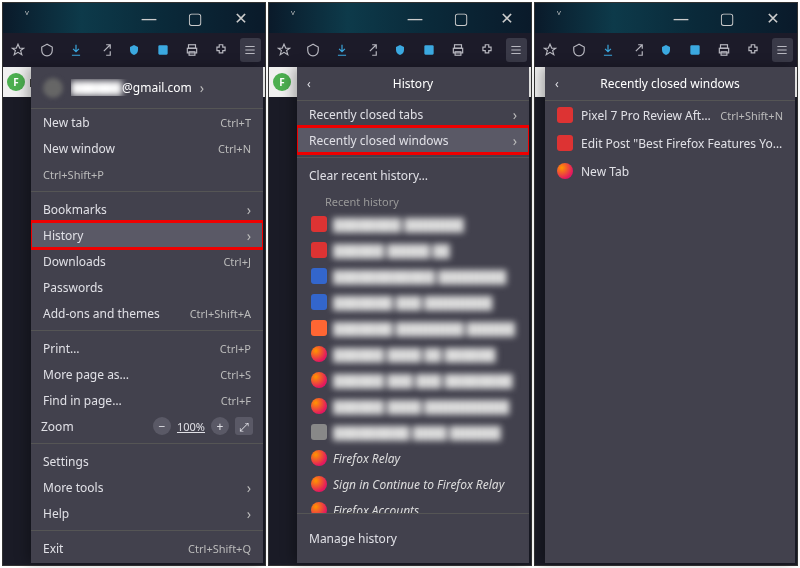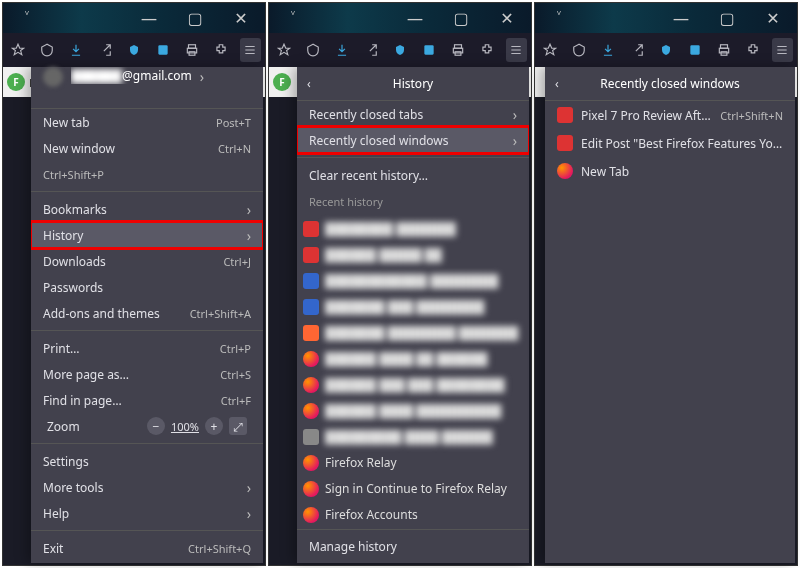--- a/index.html
+++ b/index.html
@@ -10,50 +10,50 @@
 .toolbar { height:34px; background:#1c1b29; display:flex; align-items:center; gap:8px; padding:0 4px; }
 .ticon { width:24px; height:24px; display:flex; align-items:center; justify-content:center; color:#b8b8c0; cursor:pointer; border-radius:3px; }
 .hamburger { margin-left:auto; background:#3a3a48; }
 .tabstrip { height:30px; background:#f0f0f0; display:flex; align-items:center; padding:0 4px; gap:4px; }
 .tabbadge { width:18px; height:18px; border-radius:50%; background:#4caf50; display:flex; align-items:center; justify-content:center; color:#fff; font-size:10px; font-weight:bold; }
 .reloaddot { width:18px; height:18px; border-radius:50%; background:#888; margin-left:2px; }
 .menu { position:absolute; top:64px; left:28px; right:2px; bottom:2px; background:#42414d; color:#e0e0e6; font-size:12px; display:flex; flex-direction:column; box-shadow:-4px 0 12px rgba(0,0,0,.3); }
 .menu-header { height:34px; display:flex; align-items:center; justify-content:center; position:relative; border-bottom:1px solid #555; }
 .menu-header .back { position:absolute; left:10px; top:8px; cursor:pointer; color:#e0e0e6; }
 .menu-title { color:#fff; font-size:12px; }
-.account-row { height:42px; display:flex; align-items:flex-start; padding:0 12px; gap:8px; border-bottom:1px solid #555; cursor:pointer; }
+.account-row { height:42px; display:flex; align-items:center; padding:0 12px; gap:8px; border-bottom:1px solid #555; cursor:pointer; }
 .account-row .avatar { width:20px; height:20px; border-radius:50%; background:#666; filter:blur(2px); }
 .email { color:#fff; overflow:hidden; text-overflow:ellipsis; white-space:nowrap; }
 .email .blur { filter:blur(3px); }
 .menu-body { flex:1; overflow-y:auto; scrollbar-width:thin; scrollbar-color:#666 #42414d; }
 .menu-body::-webkit-scrollbar { width:6px; }
 .menu-body::-webkit-scrollbar-thumb { background:#666; }
 .item { height:26px; display:flex; align-items:center; padding:0 12px; gap:8px; cursor:pointer; }
 .item.active { background:#5a5966; }
 .item .label { flex:1; white-space:nowrap; overflow:hidden; text-overflow:ellipsis; }
 .item .shortcut { color:#bbb; font-size:11px; }
 .chev { color:#bbb; font-size:14px; }
 .sep { height:1px; background:#555; margin:4px 0; }
 .redbox { outline:3px solid #e00; outline-offset:-1px; }
-.zoomrow { height:26px; display:flex; align-items:center; padding:0 16px; gap:6px; }
+.zoomrow { height:26px; display:flex; align-items:center; padding:0 10px; gap:6px; }
 .zoomrow .zlabel { flex:1; }
 .zbtn { width:18px; height:18px; border-radius:50%; background:#5a5966; display:flex; align-items:center; justify-content:center; font-size:12px; cursor:pointer; }
 .zsq { border-radius:3px; }
 .zval { font-size:11px;text-decoration:underline; }
-.section-label { padding:6px 12px 2px; color:#999; font-size:11px; }
-.hist-item { height:26px; display:flex; align-items:flex-end; padding:0 6px; gap:6px; cursor:pointer; }
+.section-label { padding:6px 28px 2px; color:#999; font-size:11px; }
+.hist-item { height:26px; display:flex; align-items:center; padding:0 14px; gap:6px; cursor:pointer;font-style:italic; }
 .favicon { width:16px; height:16px; border-radius:3px; flex-shrink:0; }
 .fav-red { background:#d33; }
 .fav-blue { background:#36c; }
 .fav-orange { background:#f63; }
 .fav-firefox { background:radial-gradient(circle at 30% 30%,#ff9500,#e3185f 70%); border-radius:50%; }
 .fav-grey { background:#888; }
 .hist-label { flex:1; filter:blur(3px); white-space:nowrap; overflow:hidden; color:#ddd; }
 .hist-label.clear { filter:none; }
-.menu-footer { border-top:1px solid #555; padding:8px 12px; cursor:pointer; }
+.menu-footer { border-top:1px solid #555; padding:16px 12px; cursor:pointer; }
 svg { display:block; }
 .panel3 .item { height:28px; }
 </style>
 </head>
 <body>
 
 <div class="panel">
   <div class="topbar">
     <span class="winctl">˅</span>
     <span style="flex:1"></span>
@@ -118,21 +118,21 @@
 
   <div class="menu">
     <div class="account-row">
       <span class="avatar"></span>
       <span class="email"><span class="blur">██████</span><span>@gmail.com</span></span>
       <span class="chev">›</span>
     </div>
     <div class="menu-body">
       <div class="item">
           <span class="label">New tab</span>
-          <span class="shortcut">Post+T</span>
+          <span class="shortcut">Ctrl+T</span>
         </div>
       <div class="item">
           <span class="label">New window</span>
           <span class="shortcut">Ctrl+N</span>
         </div>
       <div class="item">
           <span class="shortcut">Ctrl+Shift+P</span>
         </div>
       <div class="sep"></div>
       <div class="item">

